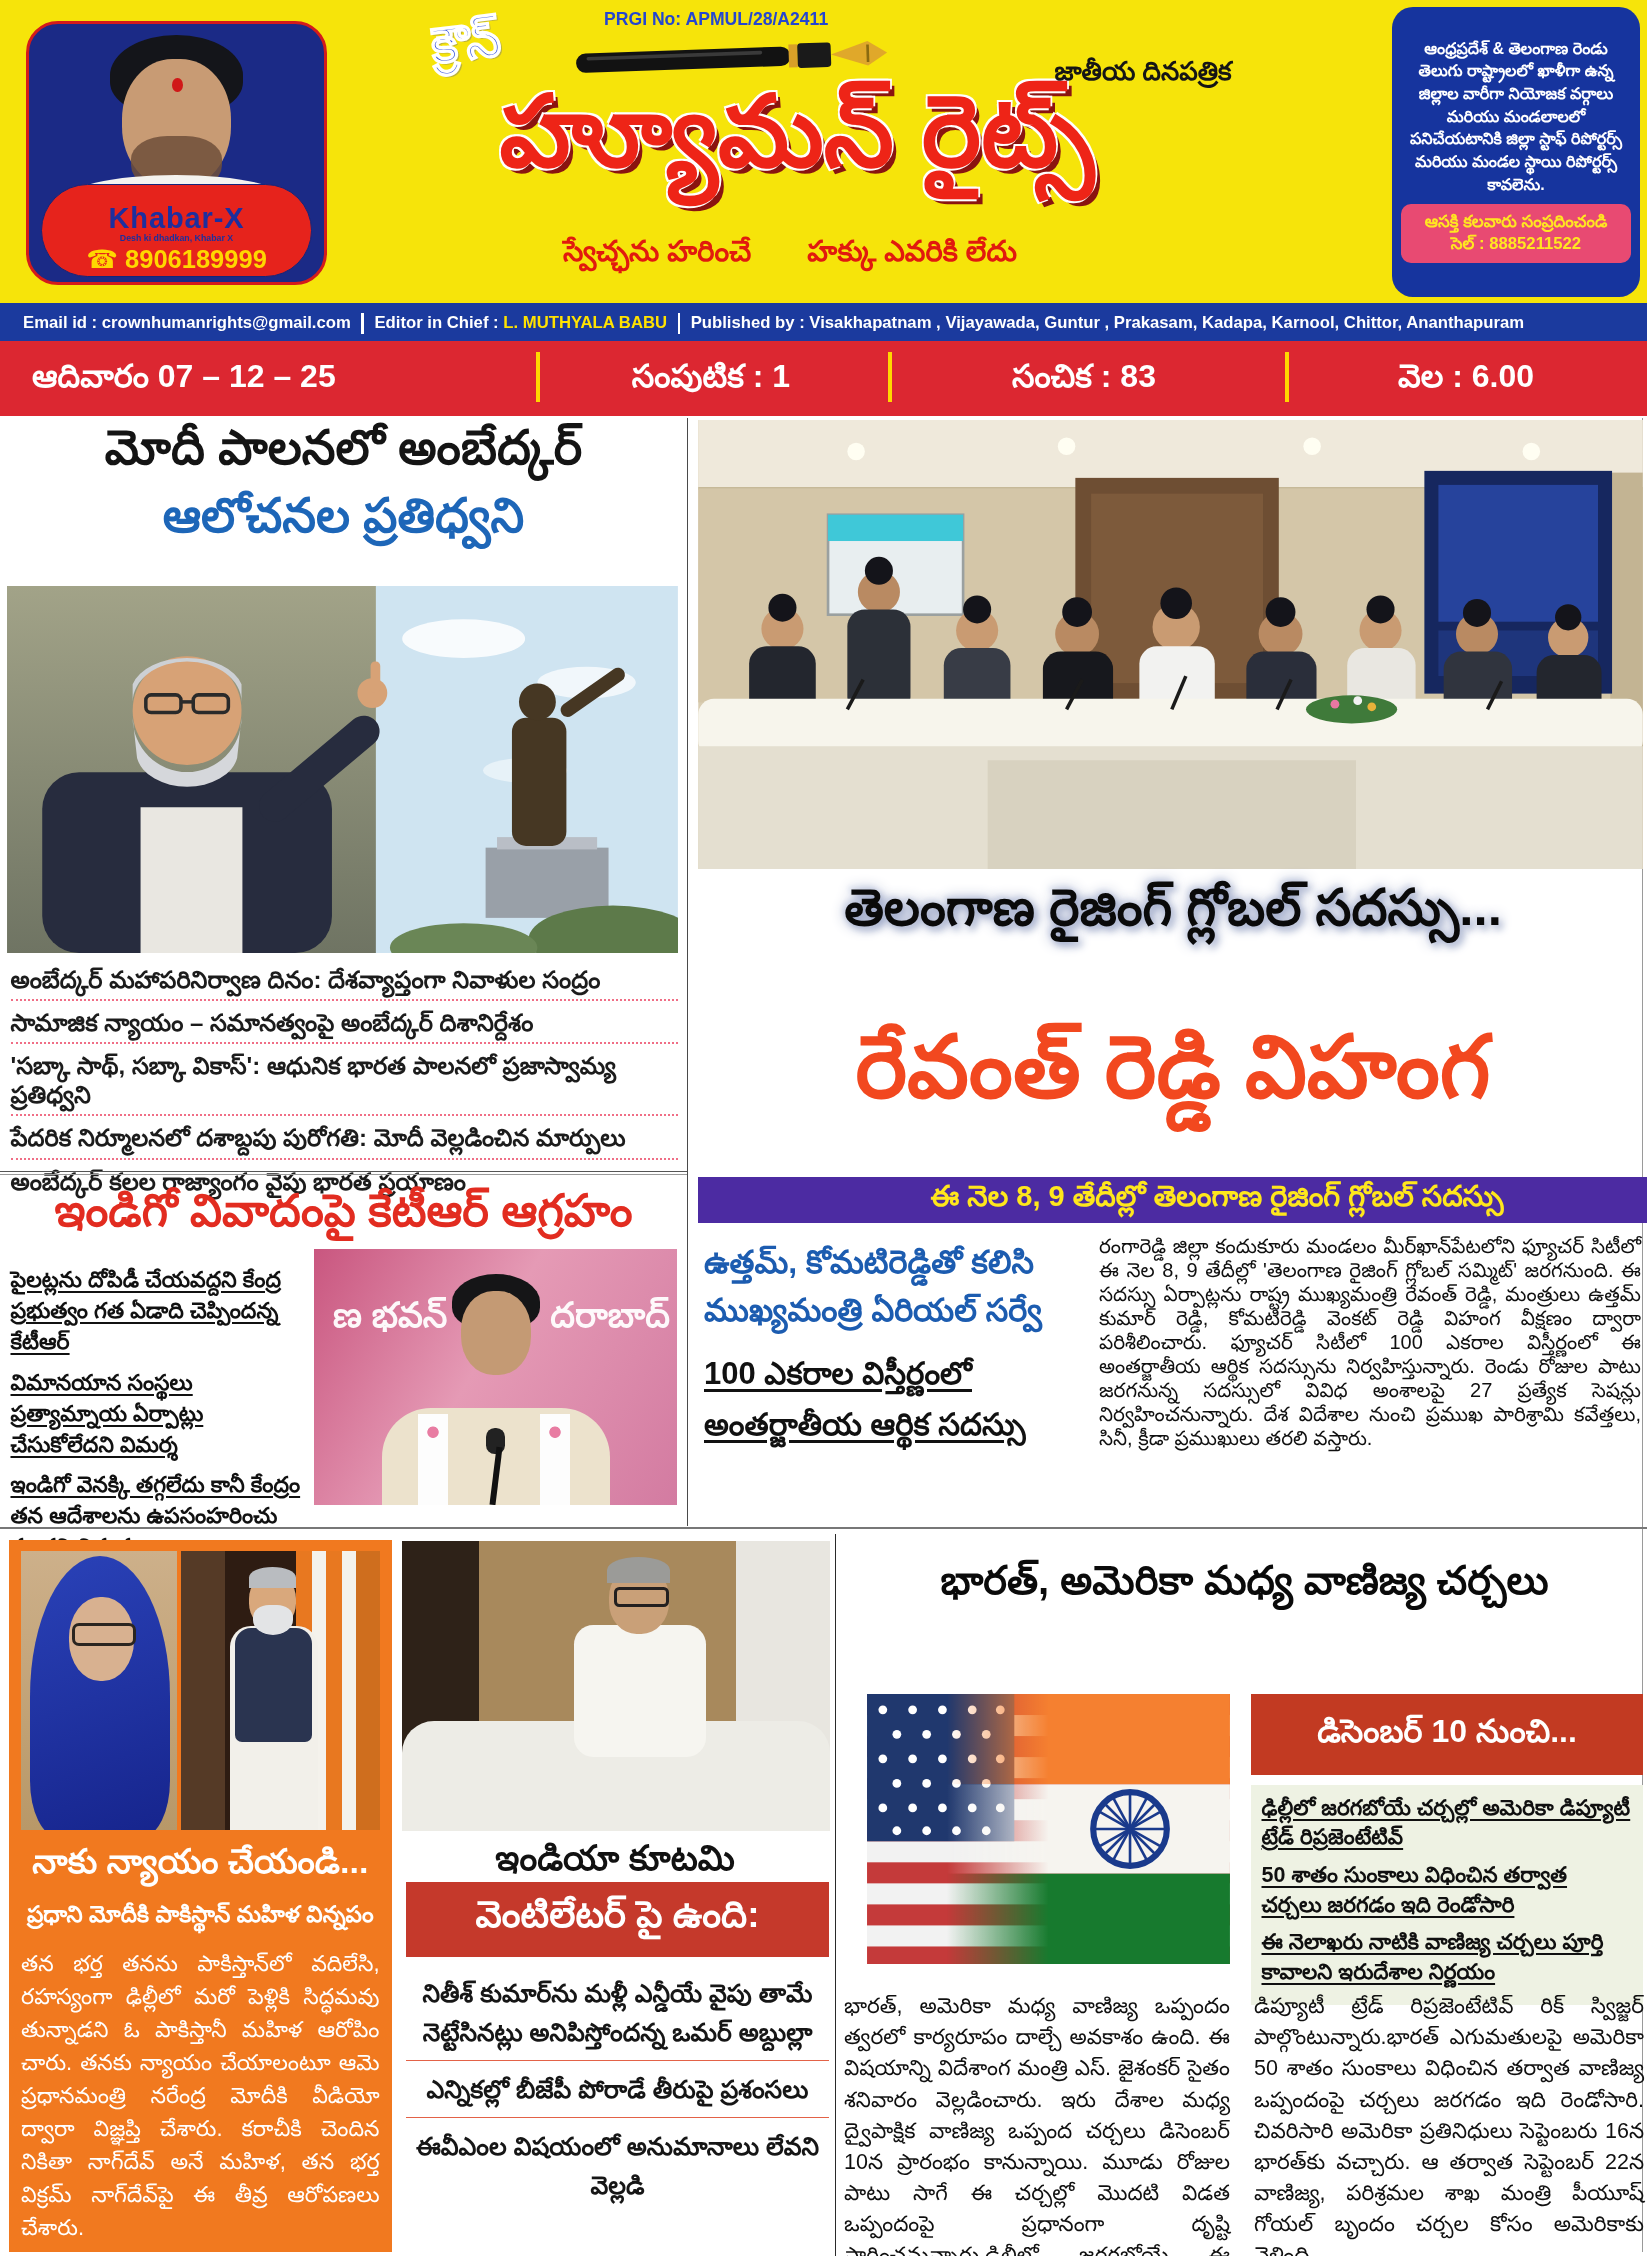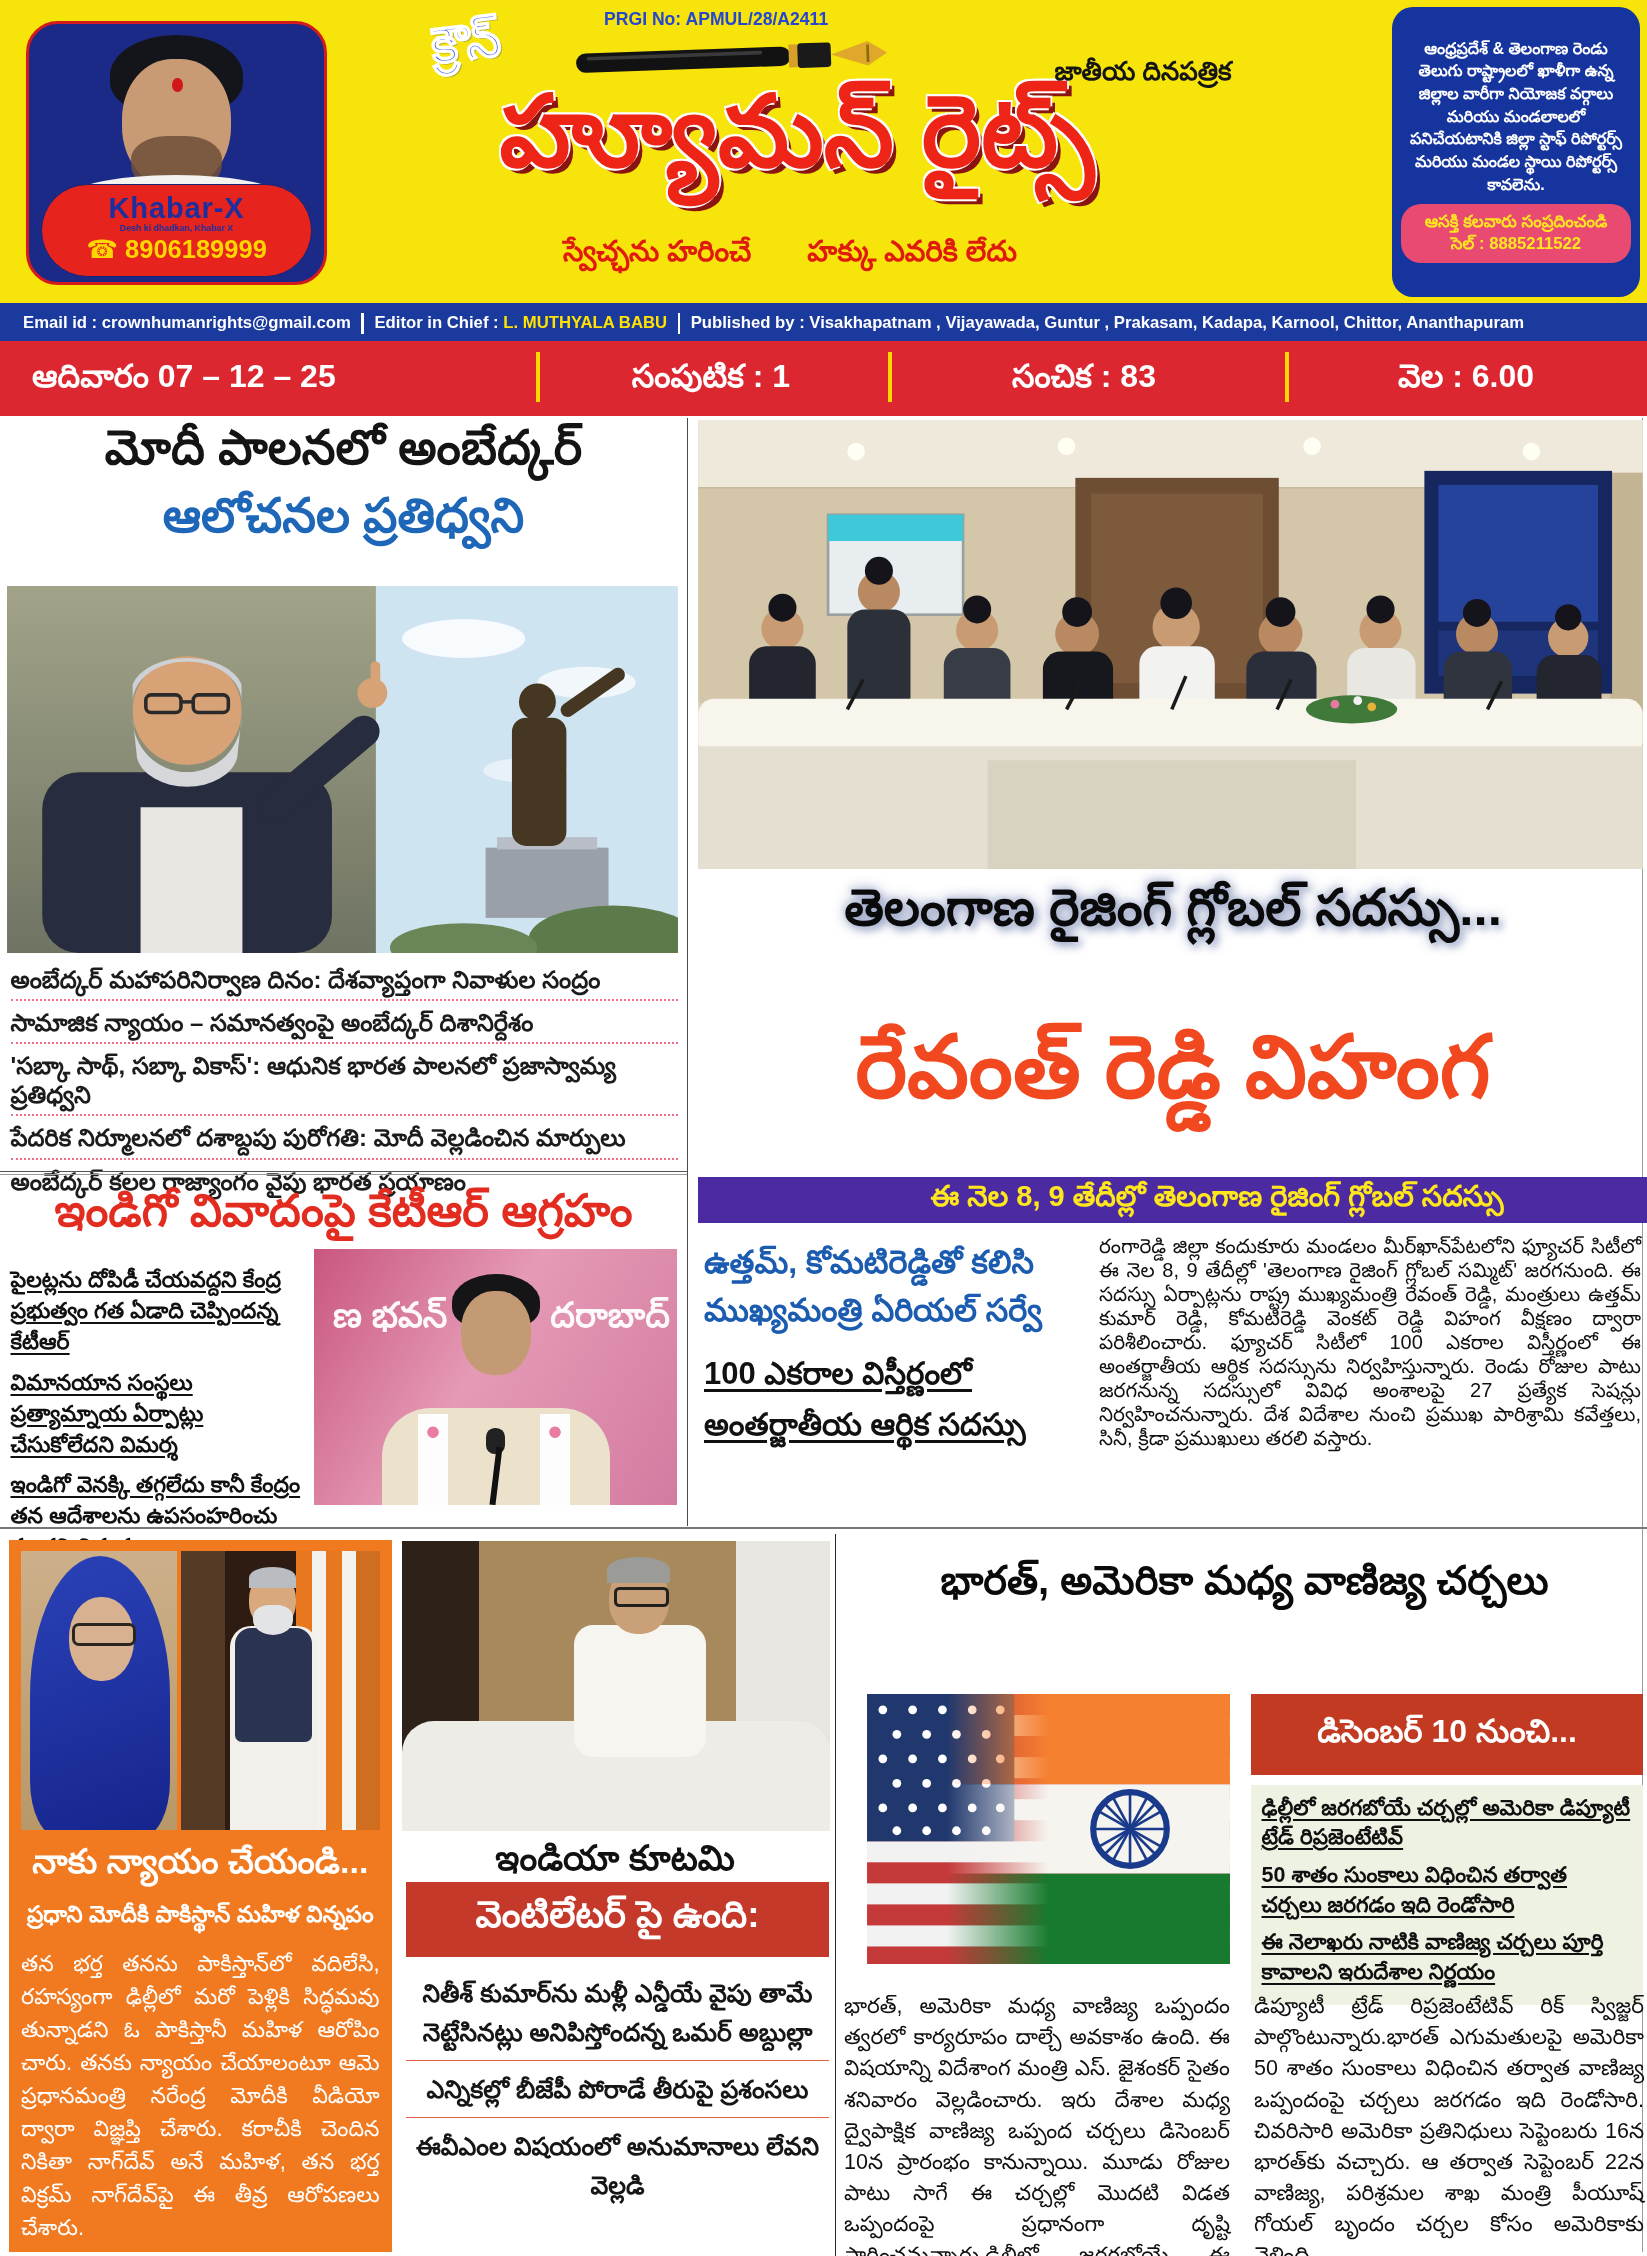--- a/index.html
+++ b/index.html
@@ -8,35 +8,35 @@
   .abs{position:absolute;}
   .ctr{text-align:center;}
   
   .masthead{left:0;top:0;width:1648px;height:303px;background:#f6e40a;}
   .photo-card{left:26px;top:21px;width:295px;height:258px;background:#1b2a86;border-radius:32px;border:3.5px solid #d41b1b;overflow:hidden;}
   .p-hair{position:absolute;left:81px;top:10.5px;width:133px;height:81px;background:#14151a;border-radius:50% 50% 42% 42%;}
   .p-face{position:absolute;left:93px;top:35px;width:109px;height:130px;background:#c89b74;border-radius:46% 46% 48% 48%;}
   .p-beard{position:absolute;left:102px;top:112px;width:91px;height:58px;background:#6e4f3a;border-radius:40% 40% 50% 50%;opacity:.85;}
   .p-tilak{position:absolute;left:143px;top:54px;width:10.5px;height:14px;background:#d01818;border-radius:50%;}
   .p-shirt{position:absolute;left:33px;top:151px;width:228px;height:53px;background:#f4f3ef;border-radius:50% 50% 0 0;}
-  .khabar{position:absolute;left:12.3px;right:12.3px;bottom:5.3px;height:93px;background:#e6231c;border-radius:47px;border:1.8px solid #15257a;text-align:center;padding-top:8px;box-sizing:border-box;}
+  .khabar{position:absolute;left:12.3px;right:12.3px;bottom:5.3px;height:93px;background:#e6231c;border-radius:47px;border:1.8px solid #15257a;text-align:center;padding-top:18px;box-sizing:border-box;}
   .khabar-brand{font-size:29px;font-weight:800;color:#1d2f9e;letter-spacing:0.9px;line-height:30px;}
   .khabar-sub{font-size:8.8px;font-weight:700;color:#1d2f9e;line-height:10.5px;}
   .khabar-phone{font-size:25.5px;font-weight:800;color:#ffd700;line-height:32px;}
   .prgi{left:604px;top:8.8px;font-size:17.6px;font-weight:800;color:#2446d0;}
   .crown{left:432px;top:14px;font-size:49px;font-weight:800;color:#2b49d8;transform:rotate(-7deg);-webkit-text-stroke:1.8px #ffffff;text-shadow:1.8px 1.8px 0 rgba(120,120,120,.45);}
   .big-title{left:325px;top:56px;width:944px;text-align:center;font-size:100px;line-height:1.5;font-weight:800;color:#ee2417;
     text-shadow:-1.8px -1.8px 0 #fff,1.8px -1.8px 0 #fff,-1.8px 1.8px 0 #fff,4.4px 5.3px 0 #8a1410;white-space:nowrap;}
   .tagline{left:329px;top:235px;width:922px;display:flex;justify-content:center;gap:56px;font-size:29px;font-weight:800;color:#e11a0e;}
   .ed-line{left:904px;top:16px;width:478px;text-align:center;font-size:23px;font-weight:800;color:#111;}
   .ed-name{color:#e01818;text-shadow:0.9px 0.9px 0 #fff;}
   .daily{left:904px;top:56px;width:478px;text-align:center;font-size:26px;font-weight:800;color:#151515;}
   .notice{left:1392px;top:7px;width:248px;height:290px;background:#16349e;border-radius:21px;box-sizing:border-box;padding:10.5px 8.8px 7px 8.8px;color:#fff;text-align:center;}
   .notice-body{font-size:16px;font-weight:700;line-height:1.42;margin-top:20px;}
-  .notice-pink{margin-top:7px;background:#e84a72;border-radius:20px;color:#ffe720;font-size:16.7px;font-weight:800;line-height:1.35;padding:7px 3.5px;}
+  .notice-pink{margin-top:7px;background:#e84a72;border-radius:10px;color:#ffe720;font-size:16.7px;font-weight:800;line-height:1.35;padding:7px 3.5px;}
   
   .infobar{left:0;top:303px;width:1648px;height:39px;background:#1b3a9e;color:#fff;font-size:16.7px;font-weight:700;line-height:39px;padding-left:23px;box-sizing:border-box;white-space:nowrap;}
   .vdiv{display:inline-block;width:2.6px;height:21px;background:#fff;margin:0 10.5px;vertical-align:middle;}
   .ed-chief-name{color:#ffe200;}
   .datebar{left:0;top:341px;width:1648px;height:75px;background:#dc2731;color:#fff;}
   .d-cell{position:absolute;top:0;height:71px;line-height:71px;font-size:32px;font-weight:800;}
   .d-sep{position:absolute;top:10.5px;width:3.5px;height:50px;background:#ffd700;}
   
   .vrule-main{left:687px;top:418px;height:1108px;border-left:1.8px solid #4a4a4a;}
   .vrule-right{left:1642px;top:418px;height:1834px;border-left:0.9px solid #9a9a9a;}

